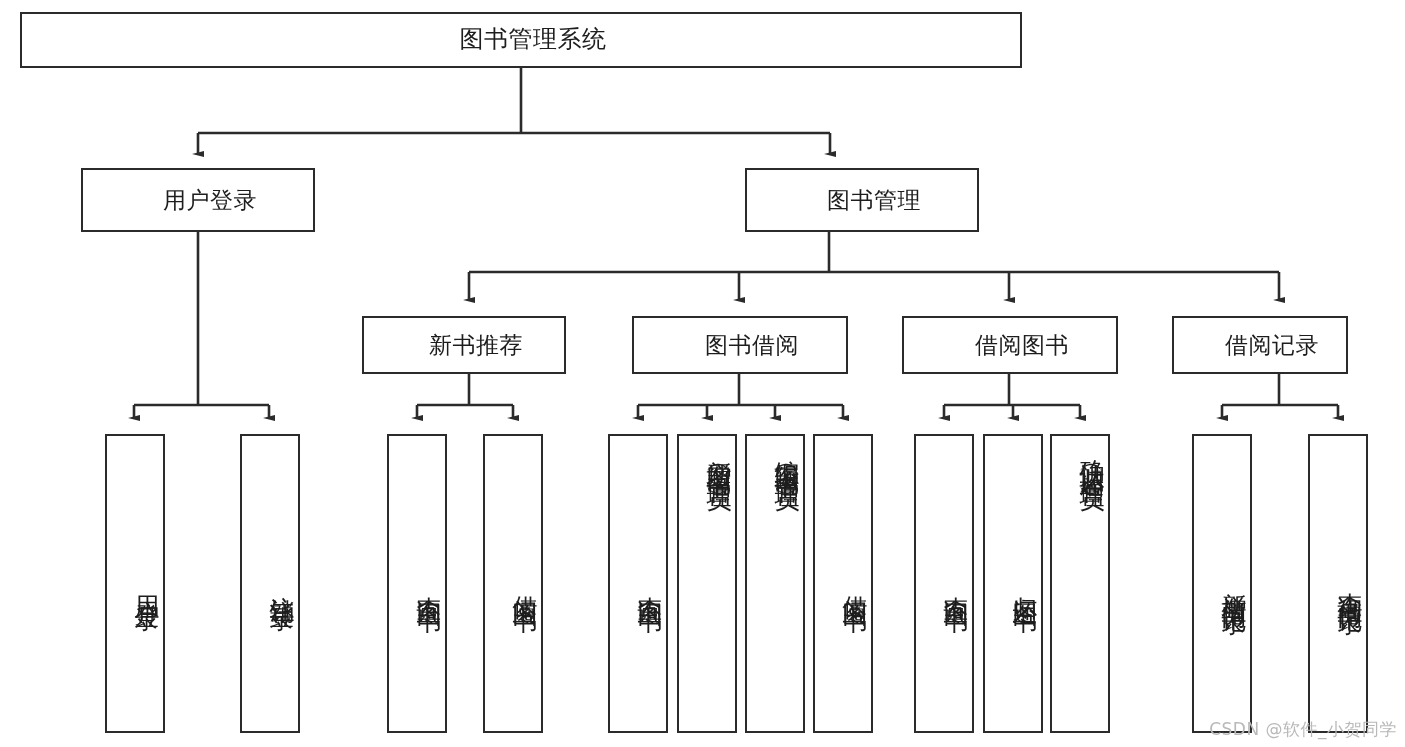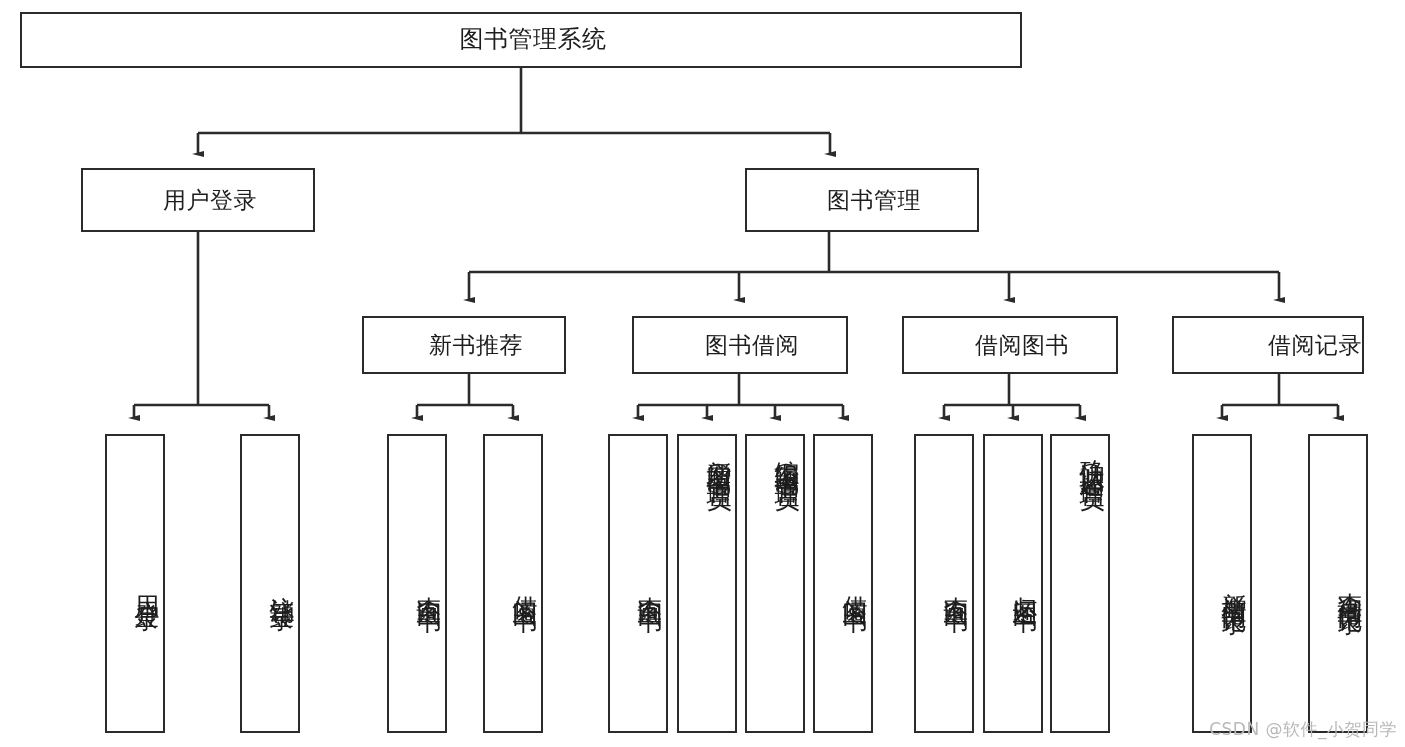--- a/index.html
+++ b/index.html
@@ -141,21 +141,21 @@
 
   <div class="node horiz" style="left:362px; top:316px; width:204px; height:58px;">
     <span class="label">新书推荐</span>
   </div>
   <div class="node horiz" style="left:632px; top:316px; width:216px; height:58px;">
     <span class="label">图书借阅</span>
   </div>
   <div class="node horiz" style="left:902px; top:316px; width:216px; height:58px;">
     <span class="label">借阅图书</span>
   </div>
-  <div class="node horiz" style="left:1172px; top:316px; width:192px; height:58px;justify-content:flex-end;">
+  <div class="node horiz" style="left:1172px; top:316px; width:176px; height:58px;">
     <span class="label">借阅记录</span>
   </div>
 
   <div class="node vert" style="left:105px; top:434px; width:60px; height:299px;">
     <span class="label">用户登录</span>
   </div>
   <div class="node vert" style="left:240px; top:434px; width:60px; height:299px;">
     <span class="label">注销登录</span>
   </div>
 

